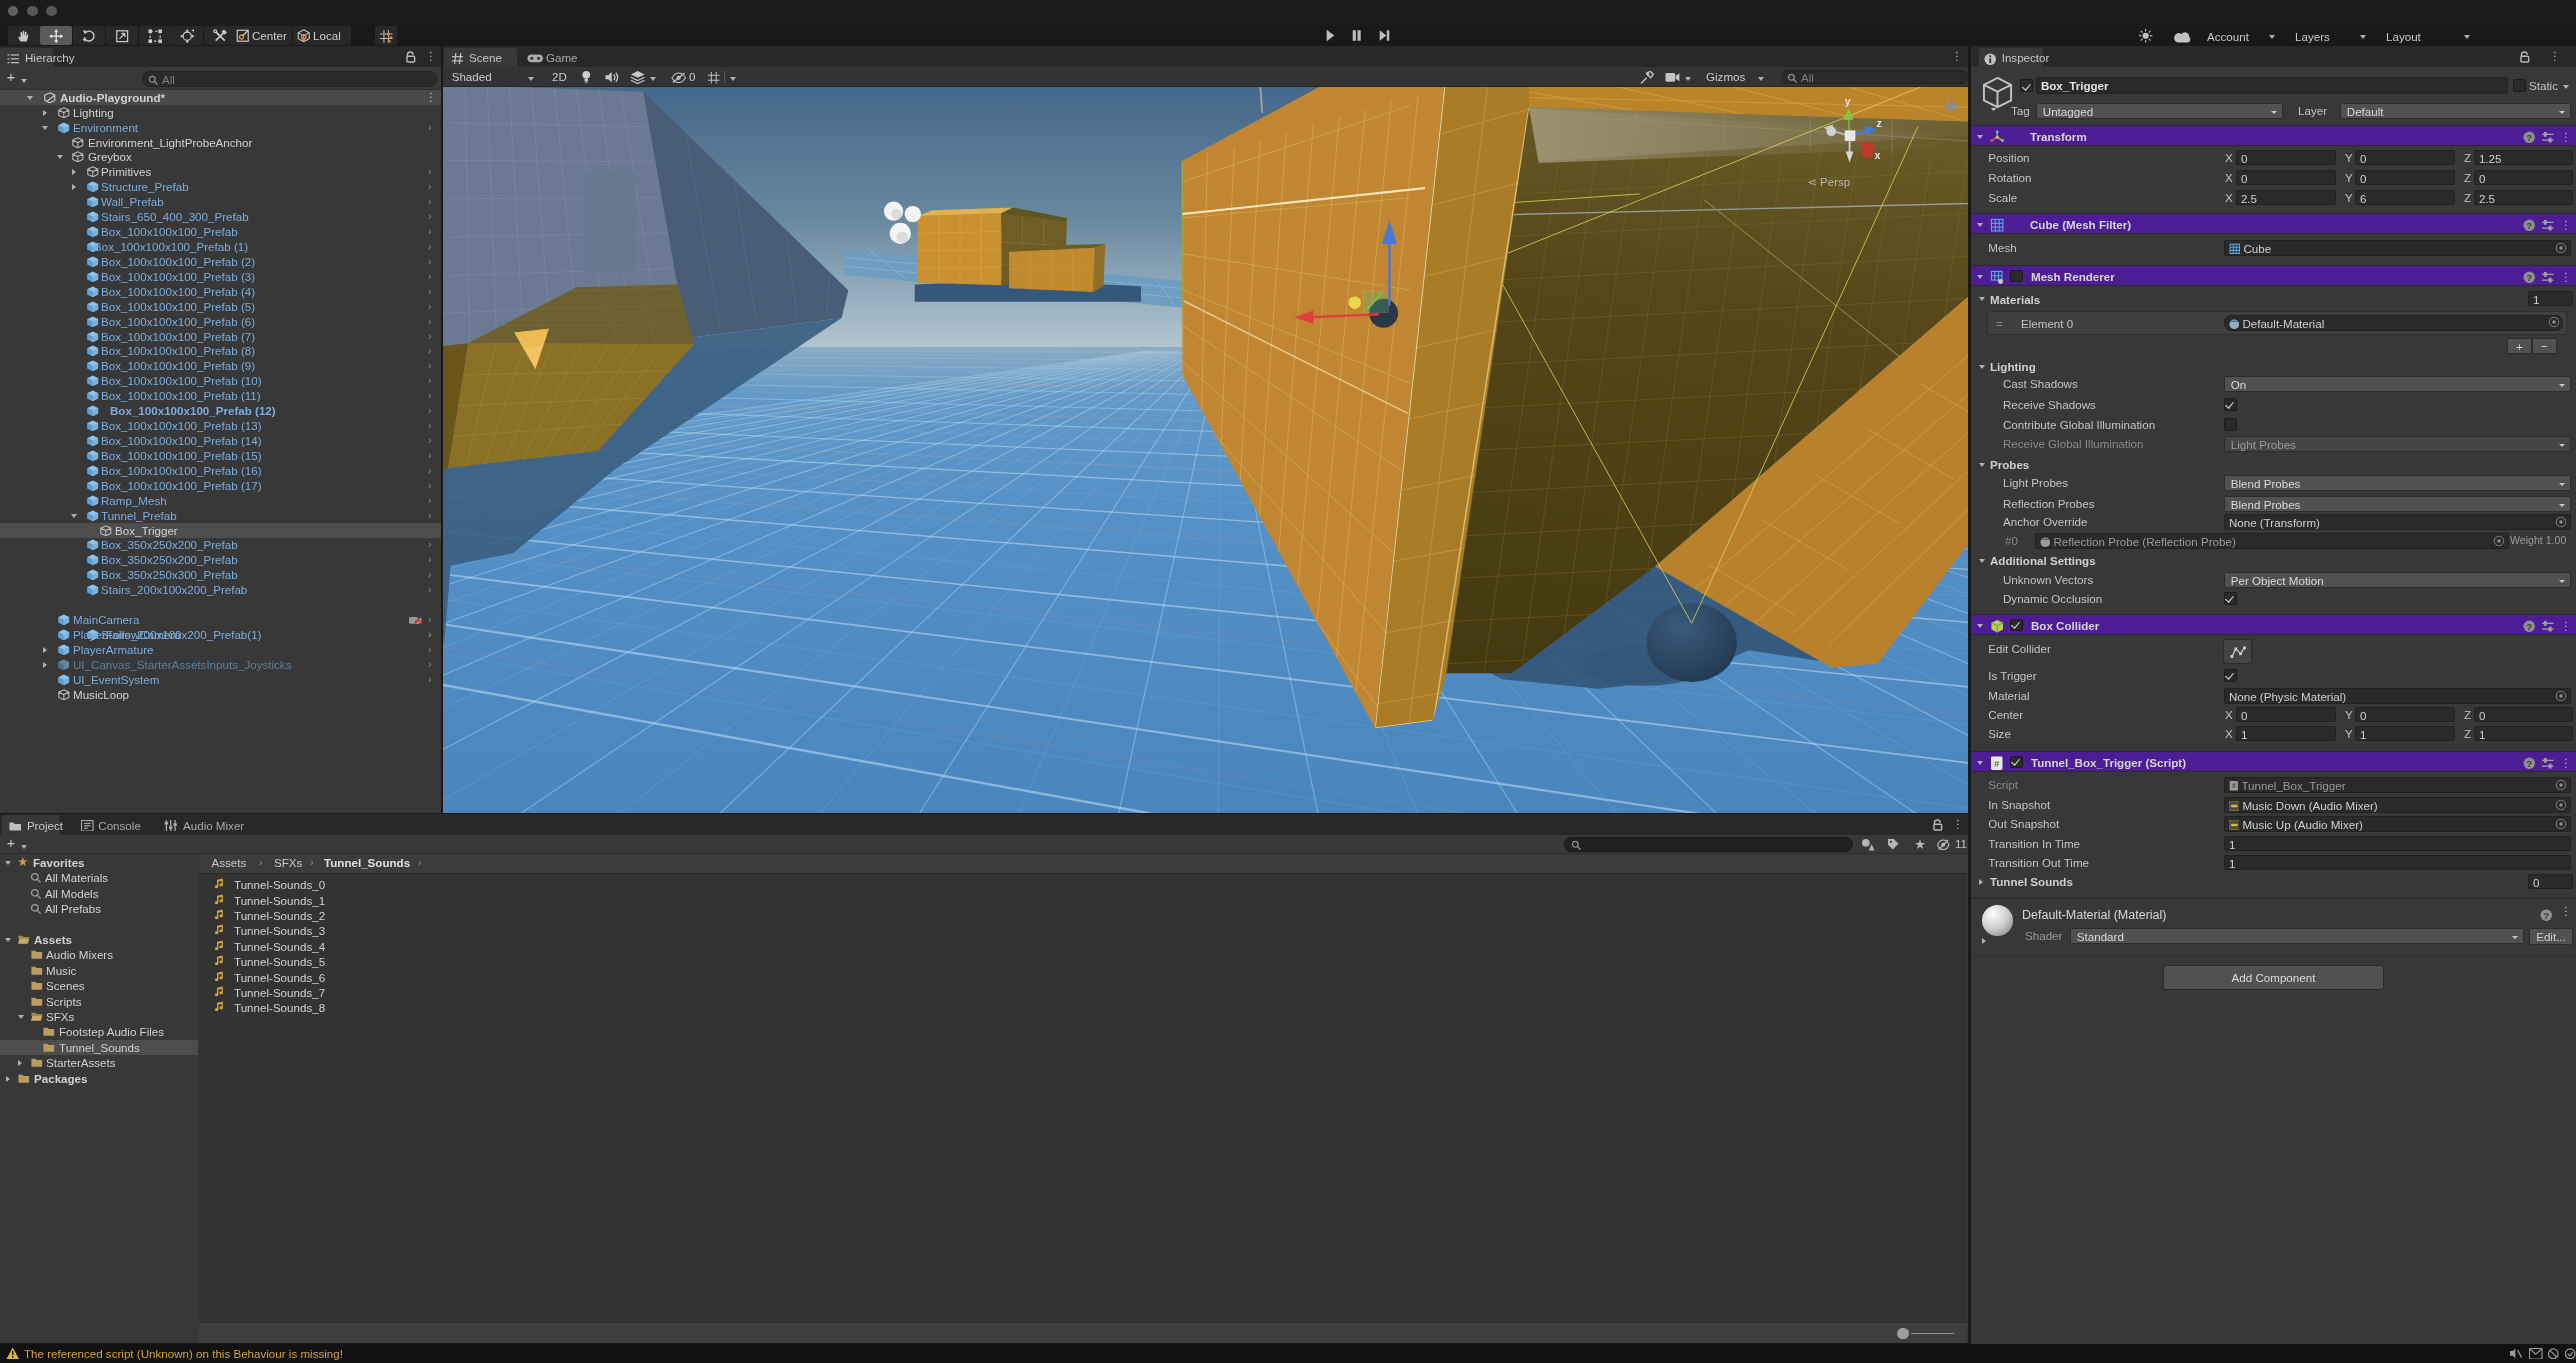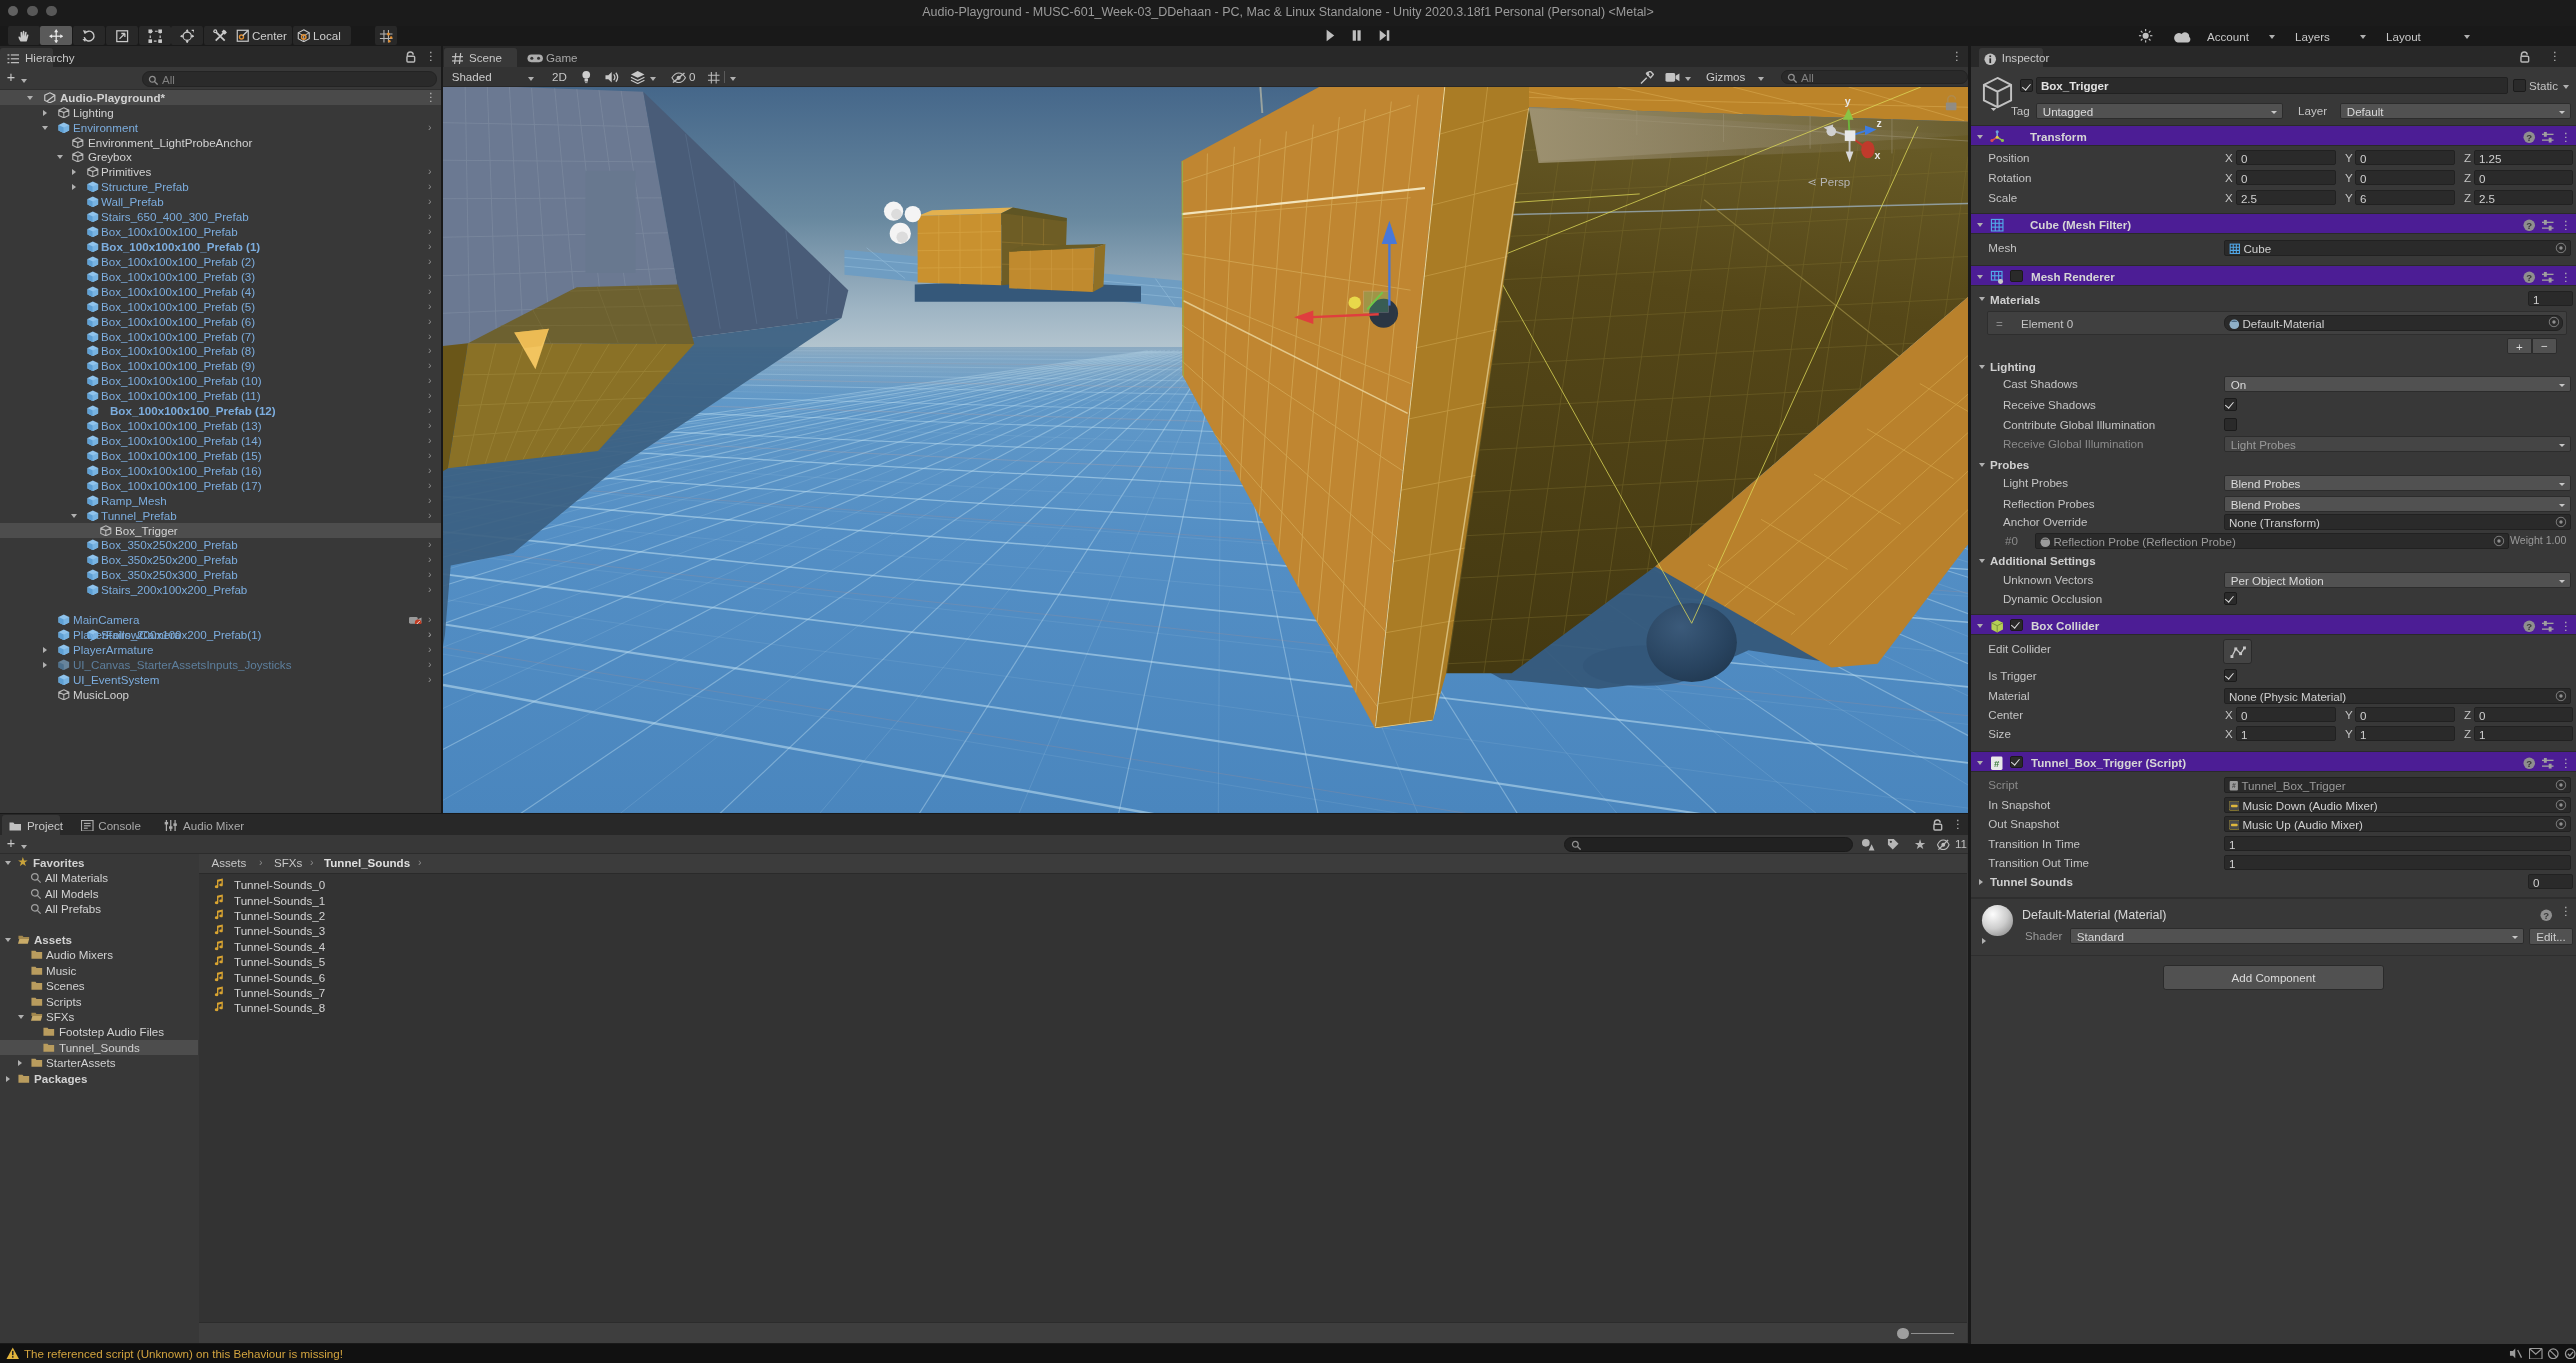--- a/index.html
+++ b/index.html
@@ -20,21 +20,20 @@
 .shead b{color:#d6d6d6;font-weight:bold}
 .tgt{position:absolute;width:11.6px;height:11.6px;border:1px solid #909090;border-radius:50%;top:2.9px}
 .tgt:after{content:"";position:absolute;left:2.9px;top:2.9px;width:3.9px;height:3.9px;border-radius:50%;background:#909090}
 .seg{position:absolute;top:26px;height:19px;background:#282828;border-radius:1.9px}
 </style></head><body>
 
 <div class="a" style="left:0;top:0;width:2576px;height:26px;background:#1b1b1b">
 <div class="a" style="left:7.7px;top:5.8px;width:10.6px;height:10.6px;border-radius:50%;background:#616161"></div>
 <div class="a" style="left:27px;top:5.8px;width:10.6px;height:10.6px;border-radius:50%;background:#585858"></div>
 <div class="a" style="left:46px;top:5.8px;width:10.6px;height:10.6px;border-radius:50%;background:#585858"></div>
-<div class="a" style="left:0;top:4.8px;width:2576px;text-align:center;color:#9b9b9b;font-size:12.5px">Audio-Playground - MUSC-601_Week-03_DDehaan - PC, Mac &amp; Linux Standalone - Unity 2020.3.18f1 Personal (Personal) &lt;Metal&gt;</div>
 </div>
 
 <div class="a" style="left:0;top:0;width:2576px;height:46px">
 <div class="seg" style="left:7.7px;width:32px">
       <svg class="a" style="left:8.7px;top:2.9px" width="14.4" height="14.4" viewBox="0 0 16 16">
         <path d="M5 14 C3.5 12 2.5 9.5 2.8 8.7 c.3-.7 1.4-.6 1.8.2 L5.2 10 5 4.2 c0-1.4 1.7-1.4 1.8 0 l.2 3.8.5-5c.1-1.3 1.8-1.2 1.8.1 l-.1 5 .9-4.3c.3-1.2 1.9-.9 1.7.4 L11.2 9l1-2.3c.5-1 1.9-.5 1.6.6-.4 1.7-1 4.5-2 6.7z" fill="#c9c9c9"></path>
       </svg>
     </div>
 <div class="seg" style="left:40px;width:32px;background:#5a5a5a">
       <svg class="a" style="left:8.7px;top:2.9px" width="14.4" height="14.4" viewBox="0 0 16 16">
@@ -274,21 +273,21 @@
       </svg>
       <span style="position:absolute;left:101px;color:#7cadde;font-weight:normal">Box_100x100x100_Prefab</span>
       <span class="chev" style="left:428px">›</span>
     </div>
 <div class="r" style="left:0;top:193px;width:441px;">
       <svg class="ic" viewBox="0 0 12 12" style="left:87px">
         <path d="M6 0.5 11.5 3.2 11.5 8.8 6 11.5 0.5 8.8 0.5 3.2z" fill="#8fc3ec"></path>
         <path d="M0.5 3.2 6 5.8 6 11.5 0.5 8.8z" fill="#5e9fd3"></path>
         <path d="M11.5 3.2 6 5.8 6 11.5 11.5 8.8z" fill="#77b3e2"></path>
       </svg>
-      <span style="position:absolute;left:101px;color:#7cadde;font-weight:bold">Box_100x100x100_Prefab (1)</span>
+      <span style="position:absolute;left:94px;color:#7cadde;font-weight:normal">Box_100x100x100_Prefab (1)</span>
       <span class="chev" style="left:428px">›</span>
     </div>
 <div class="r" style="left:0;top:208px;width:441px;">
       <svg class="ic" viewBox="0 0 12 12" style="left:87px">
         <path d="M6 0.5 11.5 3.2 11.5 8.8 6 11.5 0.5 8.8 0.5 3.2z" fill="#8fc3ec"></path>
         <path d="M0.5 3.2 6 5.8 6 11.5 0.5 8.8z" fill="#5e9fd3"></path>
         <path d="M11.5 3.2 6 5.8 6 11.5 11.5 8.8z" fill="#77b3e2"></path>
       </svg>
       <span style="position:absolute;left:101px;color:#7cadde;font-weight:normal">Box_100x100x100_Prefab (2)</span>
       <span class="chev" style="left:428px">›</span>

